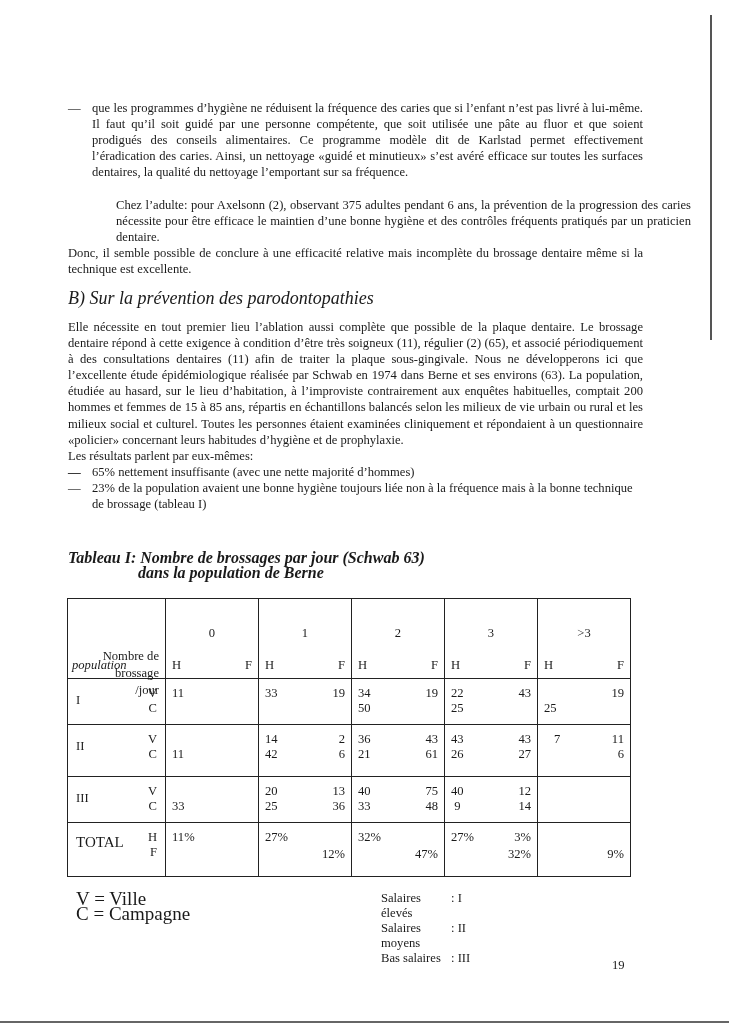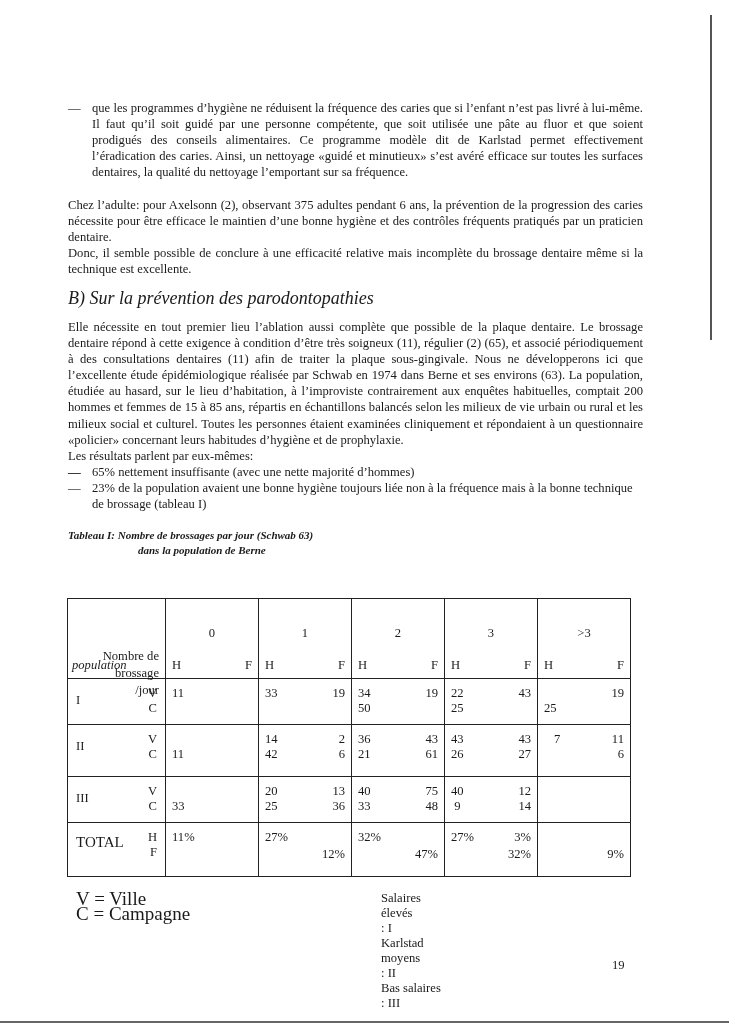--- a/index.html
+++ b/index.html
@@ -12,21 +12,21 @@
   .right-rule { position: absolute; left: 710px; top: 15px; width: 2px; height: 325px; background: #555; }
   .bottom-rule { position: absolute; left: 0; top: 1021px; width: 729px; height: 2px; background: #666; }
 
   .text { position: absolute; left: 68px; width: 575px; font-size: 12.6px; line-height: 16.1px; text-align: justify; }
   .p { margin: 0; }
   .dash-item { position: relative; padding-left: 24px; }
   .dash { position: absolute; left: 0; top: 0; }
 
   .heading { position: absolute; left: 68px; top: 288px; font-size: 18px; font-style: italic; }
 
-  .caption { position: absolute; left: 68px; top: 528px; font-size: 11px; font-weight: bold; font-style: italic; line-height: 15px; }
+  .caption { position: absolute; left: 68px; top: 550px; font-size: 16px; font-weight: bold; font-style: italic; line-height: 15px; }
   .caption .l2 { padding-left: 70px; display: block; }
 
   table.t {
     position: absolute; left: 67px; top: 598px; border-collapse: collapse;
     font-size: 12.6px; line-height: 15px;
   }
   table.t td { border: 1.5px solid #222; padding: 0; vertical-align: top; position: relative; }
   .c0 { width: 97px; }
   .cg { width: 92px; }
   .hdr { height: 80px; }
@@ -48,39 +48,39 @@
 
   .vH1 { position: absolute; left: 6px; top: 7px; }
   .vH2 { position: absolute; left: 6px; top: 22px; }
   .vF1 { position: absolute; right: 6px; top: 7px; }
   .vF2 { position: absolute; right: 6px; top: 22px; }
   .tH1 { position: absolute; left: 6px; top: 7px; }
   .tF2 { position: absolute; right: 6px; top: 24px; }
 
   .legend-left { position: absolute; left: 76px; top: 891px; font-size: 19px; line-height: 15px; }
   .legend-right { position: absolute; left: 381px; top: 891px; font-size: 12.6px; line-height: 15px; }
-  .lr-row { display: flex; flex-direction: column; }
+  .lr-row { display: flex; }
   .lr-key { width: 70px; }
   .page-number { position: absolute; left: 612px; top: 958px; font-size: 12.6px; }
 </style>
 </head>
 <body>
 
 <div class="page">
   <div class="right-rule"></div>
   <div class="bottom-rule"></div>
 
   <div class="text" style="top:100px;">
     <div class="dash-item">
       <span class="dash">—</span>
       <p class="p">que les programmes d’hygiène ne réduisent la fréquence des caries que si l’enfant n’est pas livré à lui-même. Il faut qu’il soit guidé par une personne compétente, que soit utilisée une pâte au fluor et que soient prodigués des conseils alimentaires. Ce programme modèle dit de Karlstad permet effectivement l’éradication des caries. Ainsi, un nettoyage «guidé et minutieux» s’est avéré efficace sur toutes les surfaces dentaires, la qualité du nettoyage l’emportant sur sa fréquence.</p>
     </div>
   </div>
 
-  <div class="text" style="top:197px;">
+  <div class="text" style="top:197px;margin-left:48px;">
     <p class="p">Chez l’adulte: pour Axelsonn (2), observant 375 adultes pendant 6 ans, la prévention de la progression des caries nécessite pour être efficace le maintien d’une bonne hygiène et des contrôles fréquents pratiqués par un praticien dentaire.</p>
   </div>
 
   <div class="text" style="top:245px;">
     <p class="p">Donc, il semble possible de conclure à une efficacité relative mais incomplète du brossage dentaire même si la technique est excellente.</p>
   </div>
 
   <div class="heading">B)  Sur la prévention des parodontopathies</div>
 
   <div class="text" style="top:319px;">
@@ -294,21 +294,21 @@
   <div class="legend-left">
     <div>V = Ville</div>
     <div>C = Campagne</div>
   </div>
   <div class="legend-right">
     <div class="lr-row">
       <span class="lr-key">Salaires élevés</span>
       <span>: I</span>
     </div>
     <div class="lr-row">
-      <span class="lr-key">Karlstad moyens</span>
+      <span class="lr-key">Salaires moyens</span>
       <span>: II</span>
     </div>
     <div class="lr-row">
       <span class="lr-key">Bas salaires</span>
       <span>: III</span>
     </div>
   </div>
 
   <div class="page-number">19</div>
 </div>

